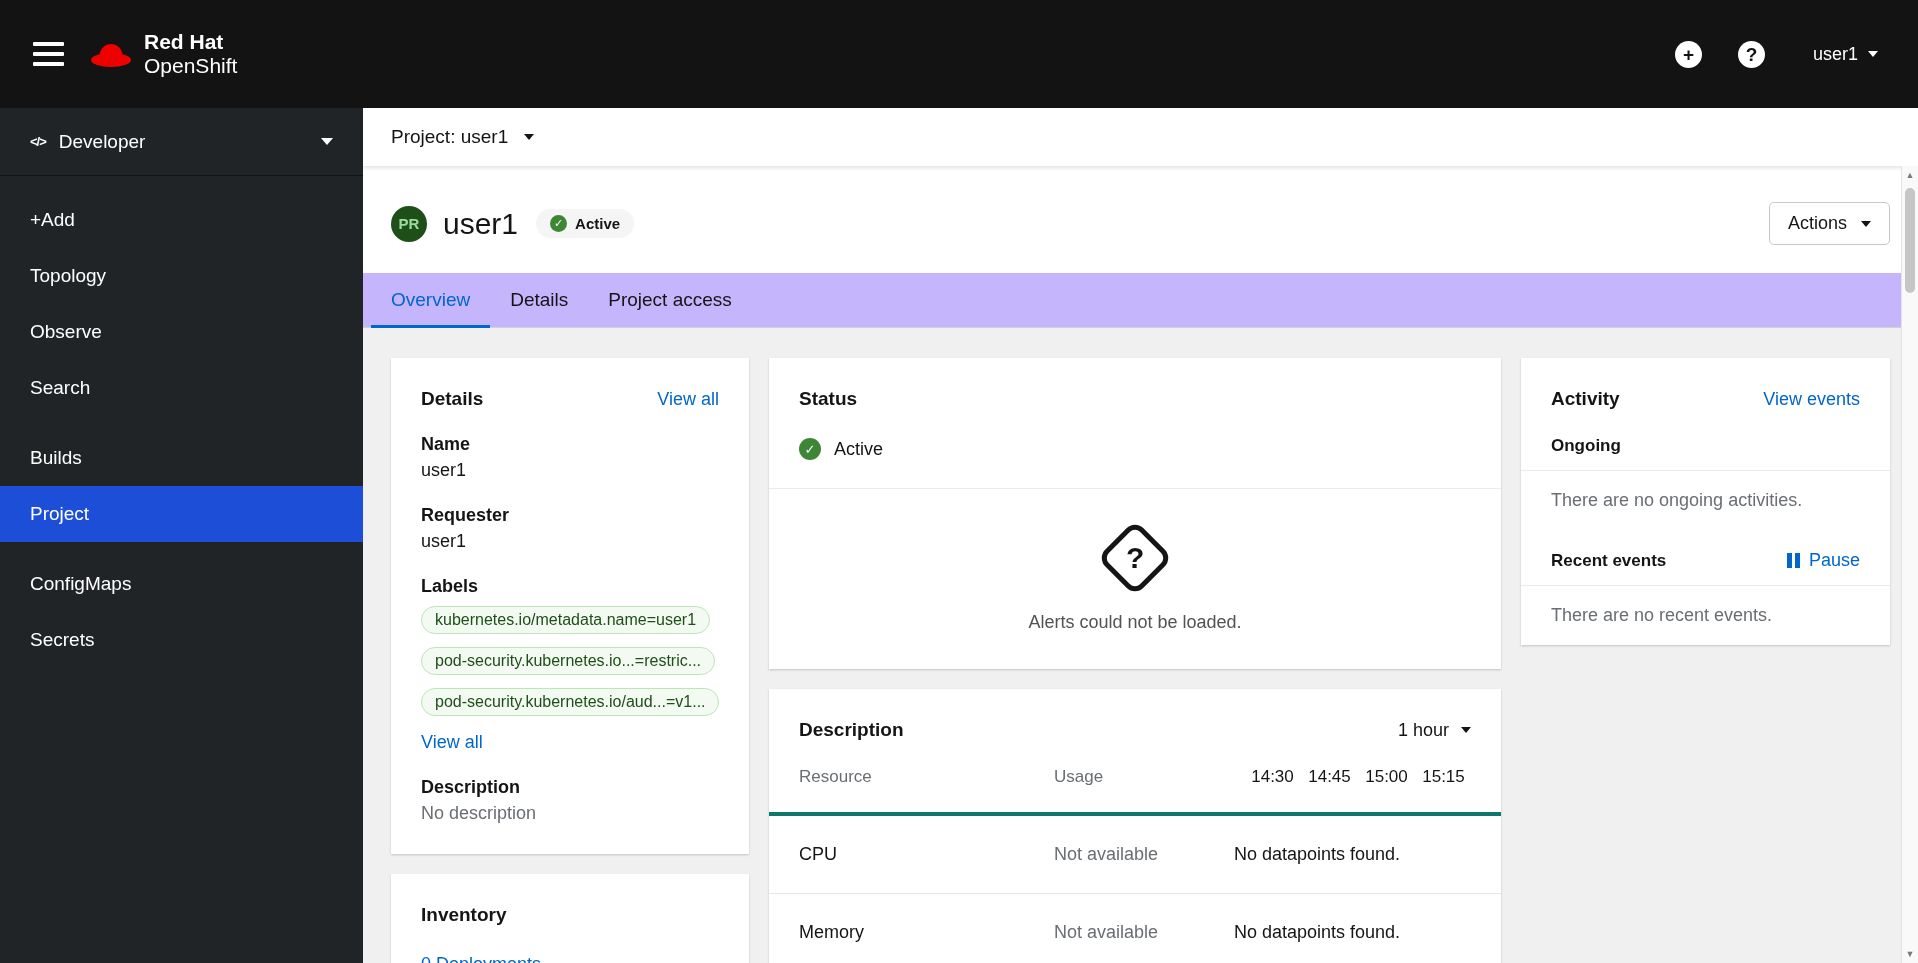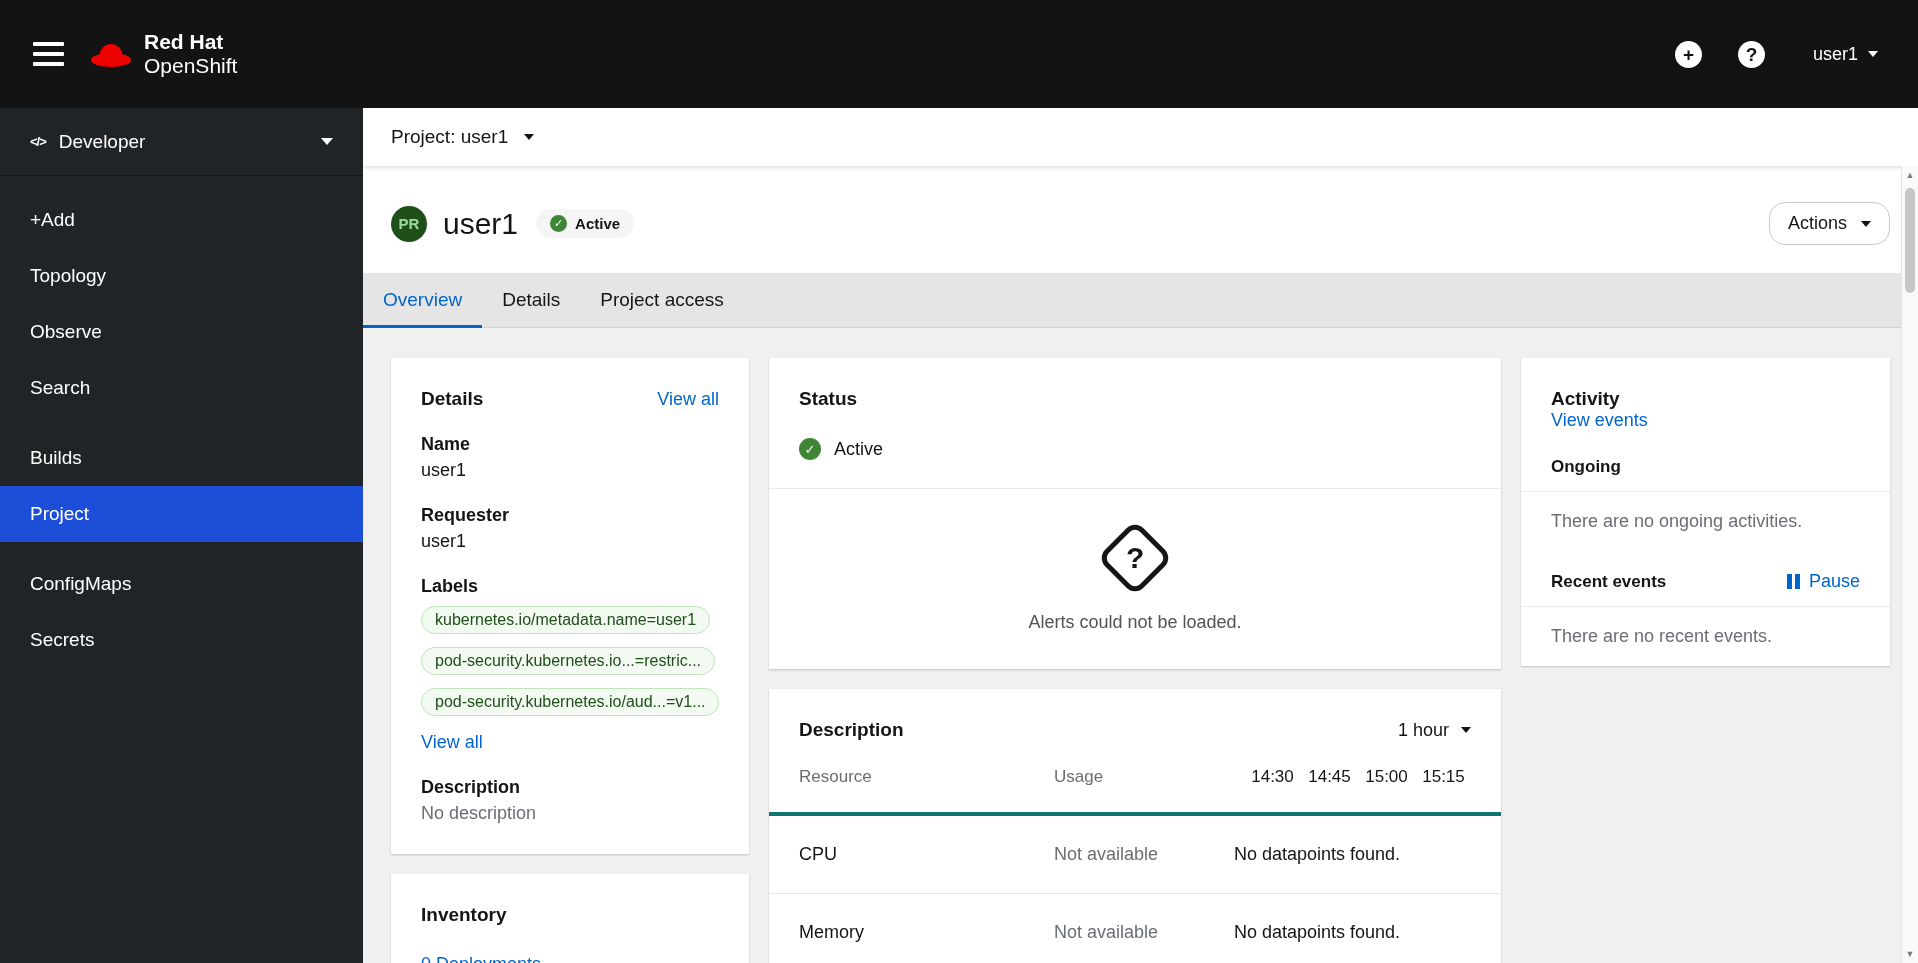--- a/index.html
+++ b/index.html
@@ -43,24 +43,24 @@
   .scroll-region { flex:1; position:relative; overflow:hidden; background:#f0f0f0; }
 
   .page-header { background:#fff; padding-top:36px; }
   .header-inner { padding:0 28px; display:flex; align-items:center; }
   .resource-badge { width:36px; height:36px; border-radius:50%; background:#1e4f18; color:#9cdb9c; font-size:15px; font-weight:700; display:flex; align-items:center; justify-content:center; flex-shrink:0; }
   .page-title { font-size:30px; font-weight:400; margin-left:16px; }
   .status-pill { margin-left:18px; background:#f5f5f5; border-radius:30px; padding:6px 14px; display:flex; align-items:center; gap:8px; font-size:15px; font-weight:700; }
   .check { border-radius:50%; background:#3e8635; color:#fff; display:flex; align-items:center; justify-content:center; flex-shrink:0; }
   .check-sm { width:17px; height:17px; font-size:11px; }
   .check-md { width:22px; height:22px; font-size:13px; }
-  .actions-btn { margin-left:auto; background:#fff; border:1px solid #c9c9c9; border-radius:16px; padding:10px 18px; font-size:18px; color:#151515; display:flex; align-items:center; gap:14px; cursor:pointer; font-family:inherit; }
+  .actions-btn { margin-left:auto; background:#fff; border:1px solid #c9c9c9; border-radius:5px; padding:10px 18px; font-size:18px; color:#151515; display:flex; align-items:center; gap:14px; cursor:pointer; font-family:inherit; }
   .actions-btn .caret { border-top-color:#151515; }
 
-  .tabs { display:flex; margin-top:28px; border-bottom:1px solid #d2d2d2; background:#e5e5e5; }
+  .tabs { display:flex; margin-top:28px; padding-left:8px; border-bottom:1px solid #d2d2d2; background:#c4b5fd; }
   .tab { padding:16px 20px; font-size:19px; cursor:pointer; position:relative; color:#151515; }
   .tab.active { color:#0066cc; }
   .tab.active::after { content:""; position:absolute; left:0; right:0; bottom:-1px; height:3px; background:#0066cc; }
 
   
   .content { padding:30px 28px; display:grid; grid-template-columns:358px 732px 1fr; gap:20px; align-items:start; }
   .col { display:flex; flex-direction:column; gap:20px; min-width:0; }
   .card { background:#fff; box-shadow:0 1px 2px rgba(3,3,3,0.2); }
   .card-pad { padding:30px; }
   .card-head { display:flex; justify-content:space-between; align-items:baseline; }
@@ -90,21 +90,21 @@
   .util-grid { display:grid; grid-template-columns:255px 180px 1fr; align-items:center; padding:0 30px; }
   .util-axis { padding-top:26px; padding-bottom:25px; border-bottom:4px solid #0f766e; align-items:end; }
   .axis-label { color:#6a6e73; font-size:17px; }
   .times { display:flex; padding-left:10px; }
   .time { width:57px; text-align:center; font-size:17px; }
   .tick { width:1px; height:7px; background:#b8bbbe; margin:5px auto 0; }
   .util-row { padding-top:28px; padding-bottom:28px; border-bottom:1px solid #e7e7e7; font-size:18px; }
   .util-row:last-child { border-bottom:none; }
 
   
-  .activity-head { padding:30px 30px 6px;flex-direction:column; }
+  .activity-head { padding:30px 30px 6px; }
   .activity-section { padding:20px 30px 14px; border-bottom:1px solid #ebebeb; display:flex; justify-content:space-between; align-items:center; }
   .activity-section-title { font-size:17px; font-weight:700; }
   .activity-empty { padding:19px 30px; font-size:18px; color:#6a6e73; }
   .pause-btn { display:flex; align-items:center; gap:9px; color:#0066cc; font-size:18px; background:none; border:none; cursor:pointer; font-family:inherit;padding-left:35px; }
   .pause-icon { display:flex; gap:3px; }
   .pause-icon i { width:5px; height:15px; background:#0066cc; display:block; }
 
   
   .inventory-card { min-height:230px; }
   .inventory-link { display:inline-block; margin-top:28px; }

